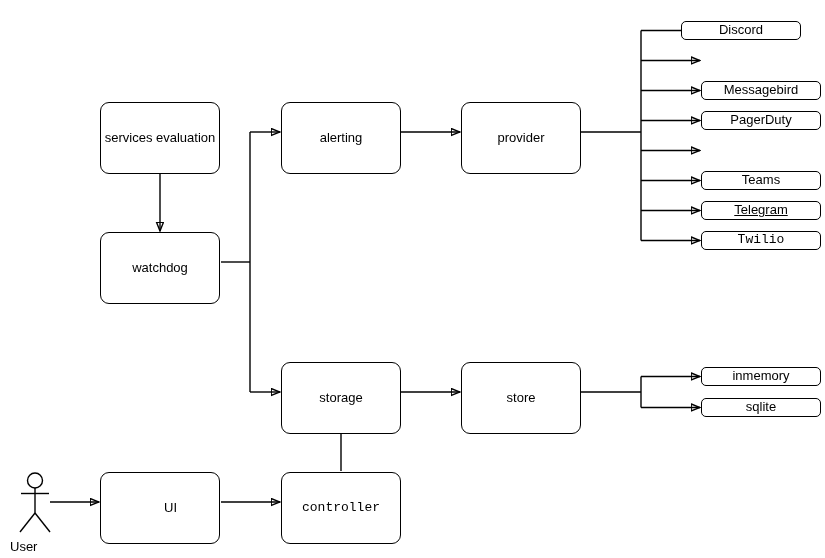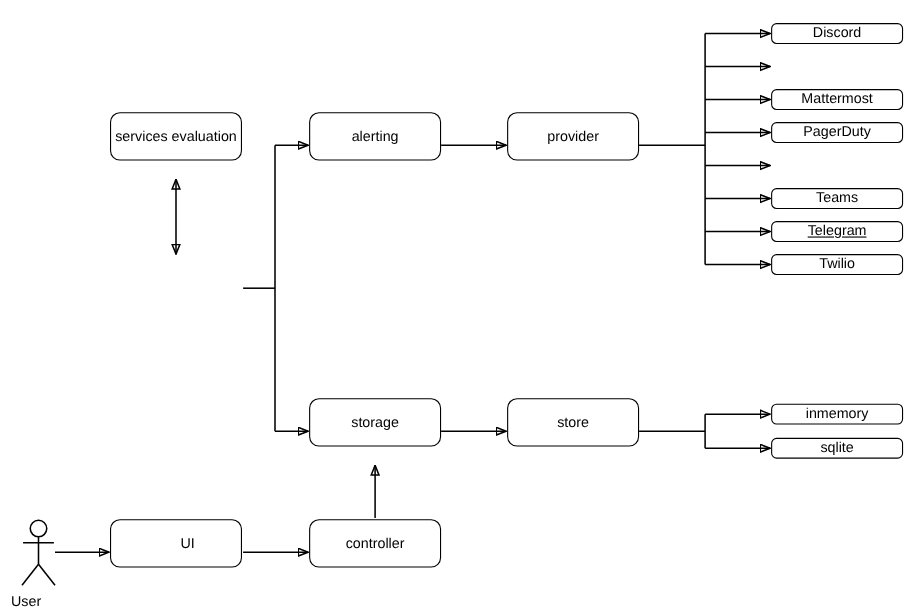--- a/index.html
+++ b/index.html
@@ -15,21 +15,21 @@
   svg.wires { position: absolute; left: 0; top: 0; width: 825px; height: 558px; }
   svg.wires path, svg.wires line, svg.wires circle {
     stroke: #000000;
     stroke-width: 1.4;
     fill: none;
   }
   .node {
     position: absolute;
     box-sizing: border-box;
     width: 120px;
-    height: 44px;
+    height: 72px;
     background: #ffffff;
     border: 1.4px solid #000000;
     border-radius: 9px;
     display: flex;
     align-items: center;
     justify-content: center;
     text-align: center;
     font-size: 13px;
     line-height: 1.1;
     padding: 2px;
@@ -99,32 +99,33 @@
     <g>
       <circle cx="35" cy="480.5" r="7.5"></circle>
       <line x1="35" y1="488" x2="35" y2="513"></line>
       <line x1="21" y1="493.5" x2="49" y2="493.5"></line>
       <line x1="35" y1="513" x2="20" y2="532"></line>
       <line x1="35" y1="513" x2="50" y2="532"></line>
     </g>
   </svg>
 
   <div class="node" style="left:100px; top:102px;">services evaluation</div>
+  <div class="node" style="left:100px; top:232px;">watchdog</div>
   <div class="node" style="left:461px; top:102px;">provider</div>
   <div class="node" style="left:281px; top:102px;">alerting</div>
   <div class="node" style="left:461px; top:362px;">store</div>
   <div class="node" style="left:281px; top:362px;">storage</div>
   <div class="node" style="left:100px; top:472px;padding-left:23px;">UI</div>
-  <div class="node" style="left:281px; top:472px;">controller</div>
+  <div class="node" style="left:281px; top:472px;font-family:Liberation Mono, monospace;">controller</div>
 
-  <div class="node leaf" style="left:701px; top:21px;">Discord</div>
-  <div class="node leaf" style="left:701px; top:81px;">Mattermost</div>
+  <div class="node leaf" style="left:681px; top:21px;">Discord</div>
+  <div class="node leaf" style="left:701px; top:81px;">Messagebird</div>
   <div class="node leaf" style="left:701px; top:111px;">PagerDuty</div>
   <div class="node leaf" style="left:701px; top:171px;text-align:right;">Teams</div>
   <div class="node leaf" style="left:701px; top:201px;text-decoration:underline;">Telegram</div>
-  <div class="node leaf" style="left:701px; top:231px;">Twilio</div>
+  <div class="node leaf" style="left:701px; top:231px;font-family:Liberation Mono, monospace;">Twilio</div>
 
   <div class="node leaf" style="left:701px; top:367px;">inmemory</div>
   <div class="node leaf" style="left:701px; top:398px;">sqlite</div>
 
   <div class="actor-label">User</div>
 
 </div>
 
 </body></html>

